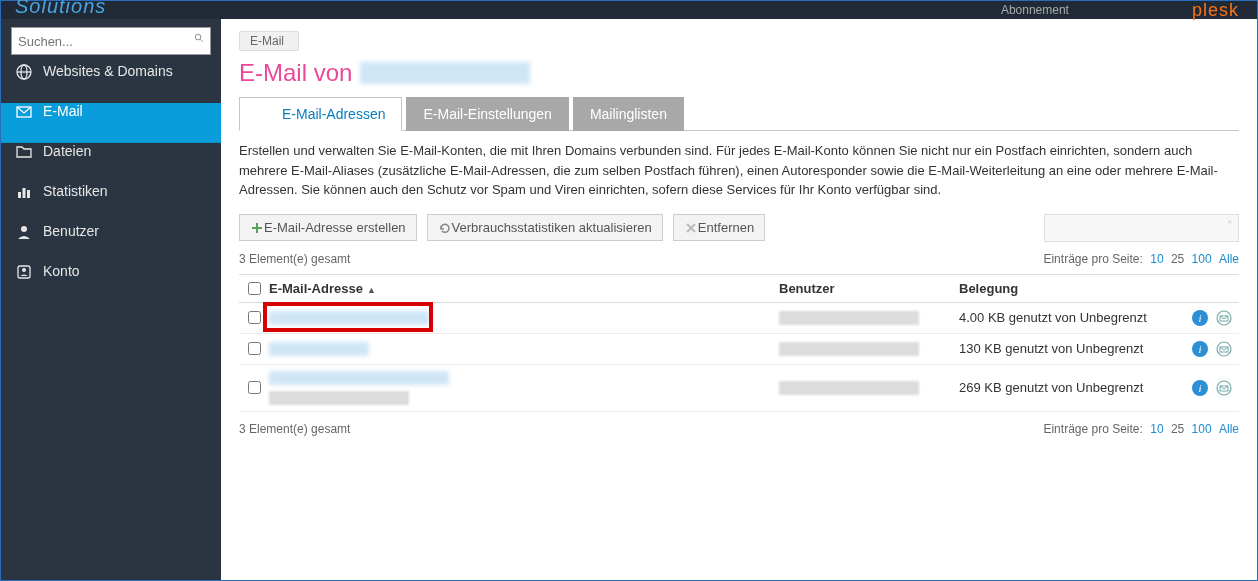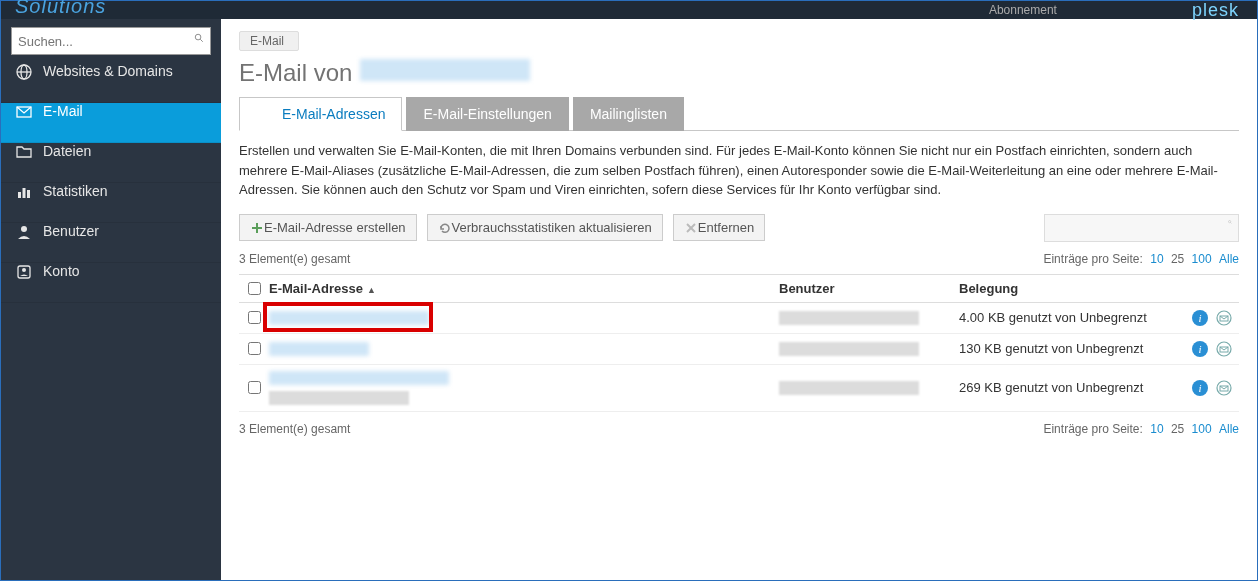--- a/index.html
+++ b/index.html
@@ -1,32 +1,32 @@
 <!DOCTYPE html>
 <html><head>
 <meta charset="utf-8">
 <style>
 * { margin: 0; padding: 0; box-sizing: border-box; }
 body { font-family: "Segoe UI", Arial, sans-serif; font-size: 13px; color: #333; background: #fff; width: 1258px; height: 581px; overflow: hidden; border: 1px solid #2a6ebb; }
 .topbar { height: 18px; background: #1f2a36; display: flex; align-items: center; justify-content: flex-end; padding: 0 18px; color: #aaa; font-size: 12px; }
 .topbar .logo-left { position: absolute; left: 15px; top: -5px; color: #4aa3df; font-style: italic; font-weight: 300; font-size: 20px; letter-spacing: 1px; }
 .topbar .sub-label { margin-right: 115px; }
-.topbar .brand { color: #7dd3fc; font-size: 18px; font-weight: 300; letter-spacing: 1px; margin-left: 20px; }
+.topbar .brand { color: #f97316; font-size: 18px; font-weight: 300; letter-spacing: 1px; margin-left: 8px; }
 .layout { display: flex; height: calc(100% - 18px); }
 .sidebar { width: 220px; background: #2b3542; color: #e6e6e6; flex-shrink: 0; }
 .search-wrap { padding: 8px 10px; background: #2b3542; }
 .search-box { display: flex; align-items: center; background: #fff; border: 1px solid #999; height: 28px; padding: 0 6px; }
 .search-box input { flex: 1; border: none; outline: none; font-size: 13px; color: #555; background: transparent; }
 .search-box .mag { width: 16px; height: 16px; }
 .nav-item { display: flex; height: 40px; padding: 0 14px; font-size: 14px; cursor: pointer; color: #e6e6e6; border-bottom: 1px solid rgba(0,0,0,0.08); }
 .nav-item .ico { width: 18px; height: 18px; margin-right: 10px; display: inline-flex; align-items: center; justify-content: center; }
 .nav-item.active { background: #0a9ddb; color: #fff; }
 .main { flex: 1; padding: 12px 18px; overflow: auto; }
 .breadcrumb-pill { display: inline-block; background: #f0f0f0; border: 1px solid #ddd; border-radius: 2px; padding: 2px 14px 2px 10px; font-size: 12px; color: #666; position: relative; }
-.page-title { font-size: 24px; font-weight: 400; color: #737373; margin: 8px 0 10px; display: flex; gap: 8px; }
+.page-title { font-size: 24px; font-weight: 400; color: #ec4899; margin: 8px 0 10px; display: flex; align-items: center; gap: 8px; }
 .page-title .redact { display: inline-block; width: 170px; height: 22px; background: #cfe6f7; filter: blur(2px); }
 .tabs { display: flex; border-bottom: 1px solid #c7c7c7; margin-bottom: 10px; }
 .tab { padding: 8px 16px; font-size: 14px; border: 1px solid transparent; margin-bottom: -1px; cursor: pointer; }
 .tab.active { border: 1px solid #c7c7c7; border-bottom: 1px solid #fff; color: #0a7cbf; background: #fff; padding-left: 42px; }
 .tab:not(.active) { background: #a8a8a8; color: #fff; margin-left: 4px; }
 .desc { font-size: 13px; color: #333; line-height: 1.5; margin-bottom: 14px; }
 .toolbar { display: flex; gap: 10px; align-items: center; margin-bottom: 10px; }
 .btn { display: inline-flex; align-items: center; background: #f3f3f3; border: 1px solid #ccc; padding: 5px 10px; font-size: 13px; color: #555; cursor: pointer; }
 .btn .bico { width: 14px; height: 14px; }
 .filter-box { margin-left: auto; display: flex; align-items: center; background: #f7f7f7; border: 1px solid #ddd; height: 28px; width: 195px; padding: 0 6px; }

